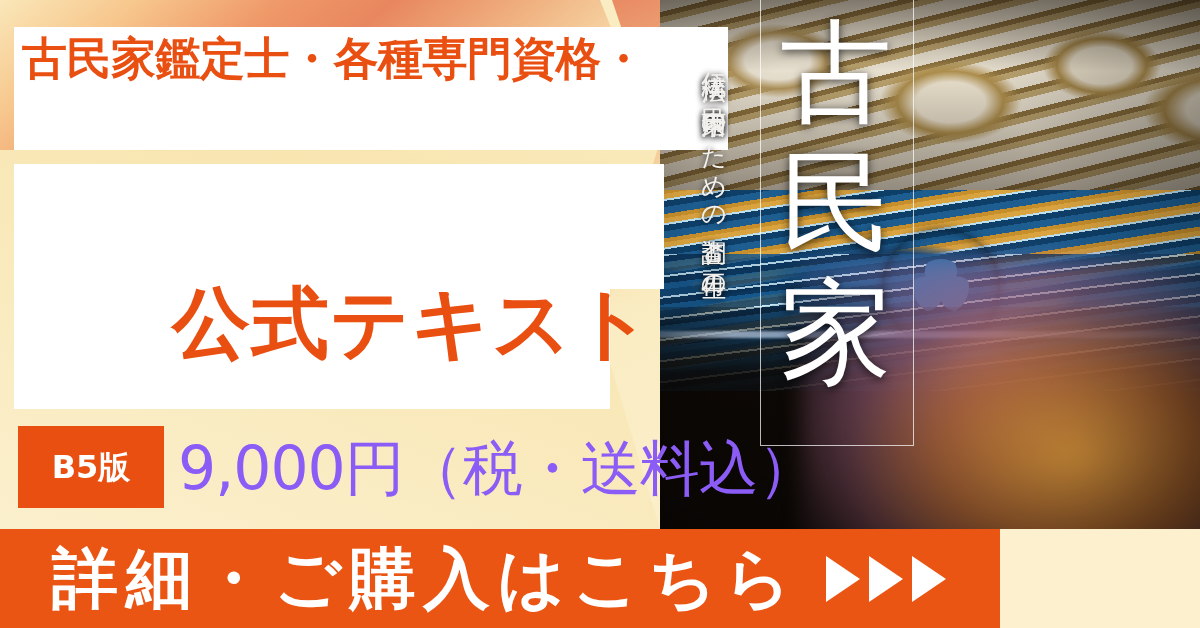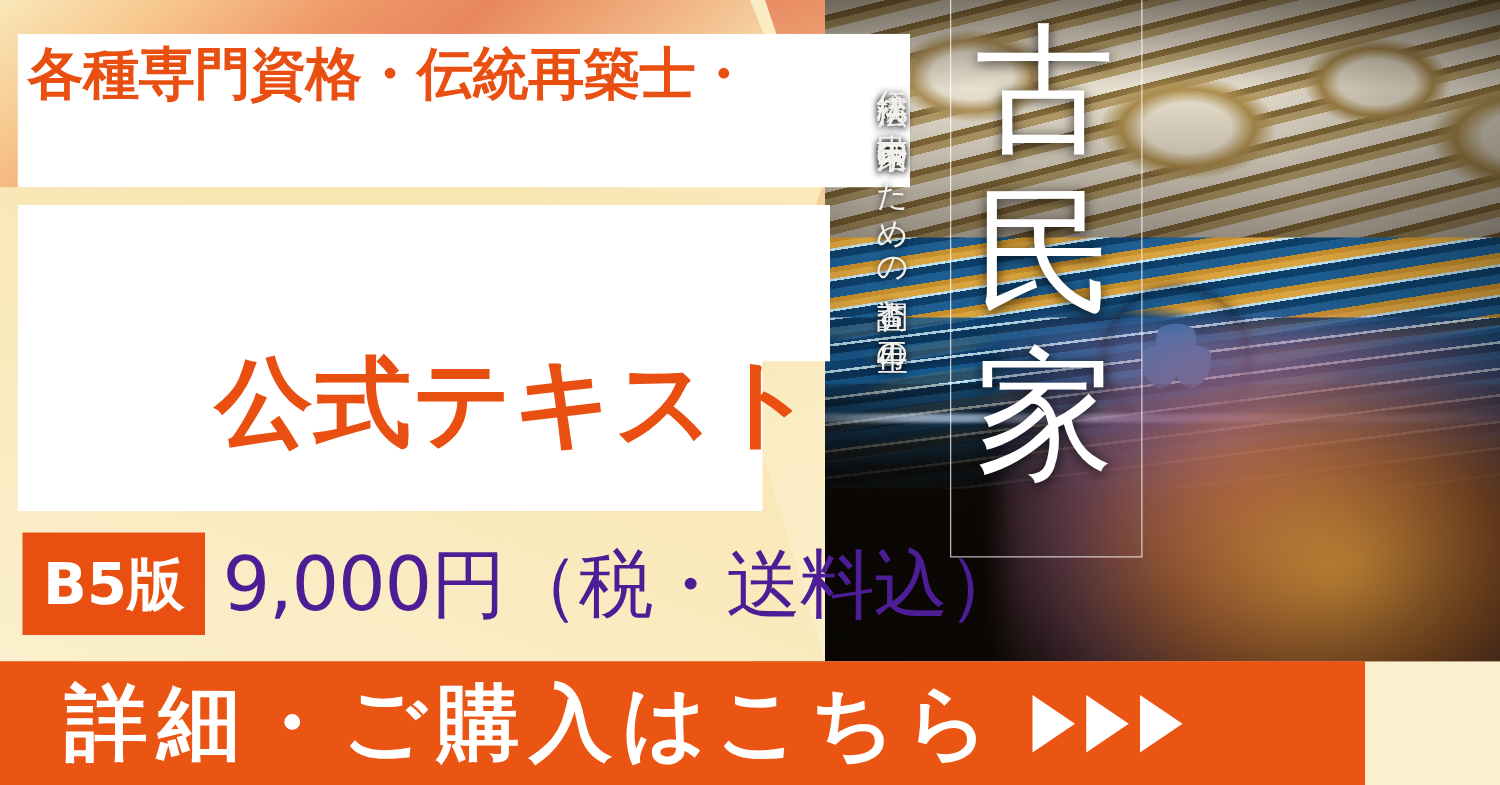--- a/index.html
+++ b/index.html
@@ -184,31 +184,31 @@
     color:#ea4f12;font-size:78px;line-height:1;font-weight:700;
     letter-spacing:1px;white-space:nowrap;text-align:center;
   }
 
   .badge{
     position:absolute;left:18px;top:426px;width:146px;height:82px;
     background:#ea4f12;
     display:flex;align-items:center;justify-content:center;
   }
   .badge-label{
-    color:#ffffff;font-size:46px;font-weight:700;line-height:1;letter-spacing:0px;
+    color:#ffffff;font-size:32px;font-weight:700;line-height:1;letter-spacing:0px;
   }
   .price{
     position:absolute;left:178px;top:432px;
-    color:#4c1d95;font-size:60px;line-height:1.2;font-weight:400;
+    color:#8b5cf6;font-size:60px;line-height:1.2;font-weight:400;
     white-space:nowrap;letter-spacing:-1px;
   }
 
   
   .cta{
-    position:absolute;left:0;top:529px;width:1092px;height:99px;
+    position:absolute;left:0;top:529px;width:1000px;height:99px;
     background:#ea5514;
     display:flex;align-items:center;
   }
   .cta-text{
     color:#ffffff;font-size:66px;font-weight:700;line-height:1;
     letter-spacing:8px;white-space:nowrap;
     margin-left:52px;
   }
   .cta-arrows{
     display:flex;align-items:center;gap:9px;margin-left:26px;
@@ -239,21 +239,21 @@
 
   <div class="left-bg"></div>
   <div class="left-bg2"></div>
   <div class="wedge"></div>
   <div class="wedge-top"></div>
 
   <div class="panel-a"></div>
   <div class="panel-b"></div>
 
   <div class="head-lines">
-    <div>各種専門資格・伝統再築士・</div>
+    <div>古民家鑑定士・各種専門資格・</div>
   </div>
 
   <div class="big-2">公式テキスト</div>
 
   <div class="badge">
     <span class="badge-label">B5版</span>
   </div>
   <div class="price">9,000円（税・送料込）</div>
 
   <div class="title-frame"></div>

